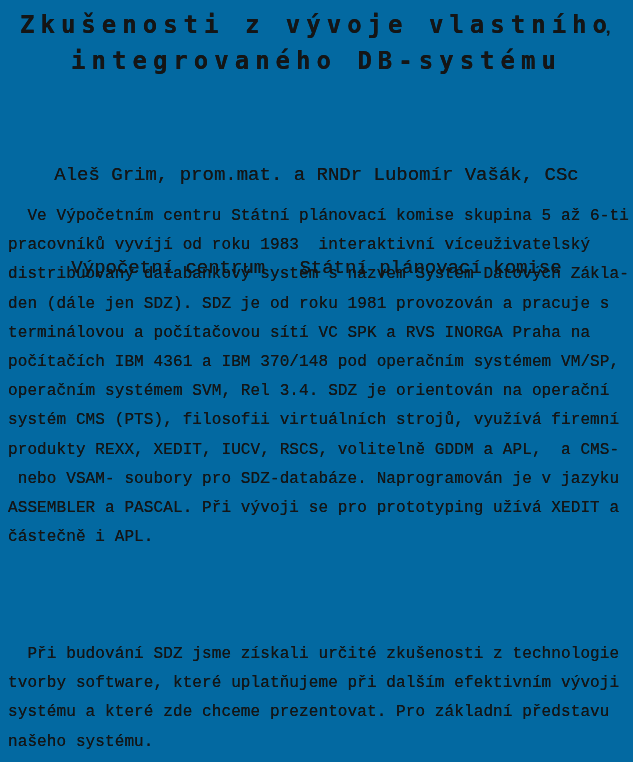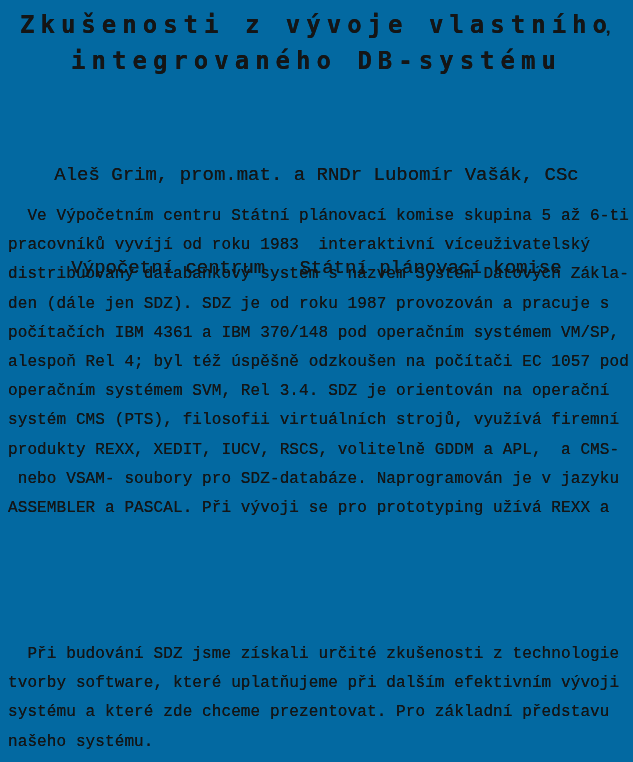--- a/index.html
+++ b/index.html
@@ -76,28 +76,29 @@
 
   <div class="byline">
     <div class="row">Aleš Grim, prom.mat. a RNDr Lubomír Vašák, CSc</div>
     <div class="row">Výpočetní centrum   Státní plánovací komise</div>
   </div>
 
   <div class="paragraph paragraph-1">
       <div class="tline">  Ve Výpočetním centru Státní plánovací komise skupina 5 až 6-ti</div>
       <div class="tline">pracovníků vyvíjí od roku 1983  interaktivní víceuživatelský</div>
       <div class="tline">distribuovaný databankový systém s názvem Systém Datových Zákla-</div>
-      <div class="tline">den (dále jen SDZ). SDZ je od roku 1987 provozován a pracuje s</div>
+      <div class="tline">den (dále jen SDZ). SDZ je od roku 1981 provozován a pracuje s</div>
+      <div class="tline">terminálovou a počítačovou sítí VC SPK a RVS INORGA Praha na</div>
       <div class="tline">počítačích IBM 4361 a IBM 370/148 pod operačním systémem VM/SP,</div>
-      <div class="tline">alespoň Rel 4; byl též úspěšně odzkoušen na počítači EC 1057 pod</div>
       <div class="tline">operačním systémem SVM, Rel 3.4. SDZ je orientován na operační</div>
       <div class="tline">systém CMS (PTS), filosofii virtuálních strojů, využívá firemní</div>
       <div class="tline">produkty REXX, XEDIT, IUCV, RSCS, volitelně GDDM a APL,  a CMS-</div>
       <div class="tline"> nebo VSAM- soubory pro SDZ-databáze. Naprogramován je v jazyku</div>
-      <div class="tline">ASSEMBLER a PASCAL. Při vývoji se pro prototyping užívá REXX a</div>
+      <div class="tline">ASSEMBLER a PASCAL. Při vývoji se pro prototyping užívá XEDIT a</div>
+      <div class="tline">částečně i APL.</div>
     </div>
 
   <div class="paragraph paragraph-2">
       <div class="tline">  Při budování SDZ jsme získali určité zkušenosti z technologie</div>
       <div class="tline">tvorby software, které uplatňujeme při dalším efektivním vývoji</div>
       <div class="tline">systému a které zde chceme prezentovat. Pro základní představu</div>
       <div class="tline">našeho systému.</div>
     </div>
 
 </div>

